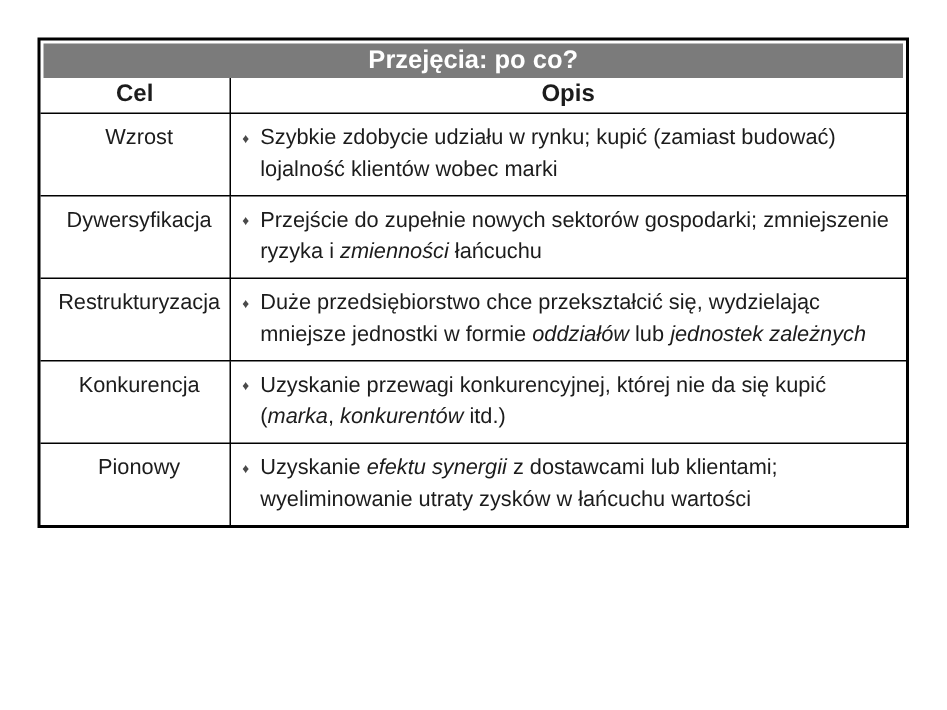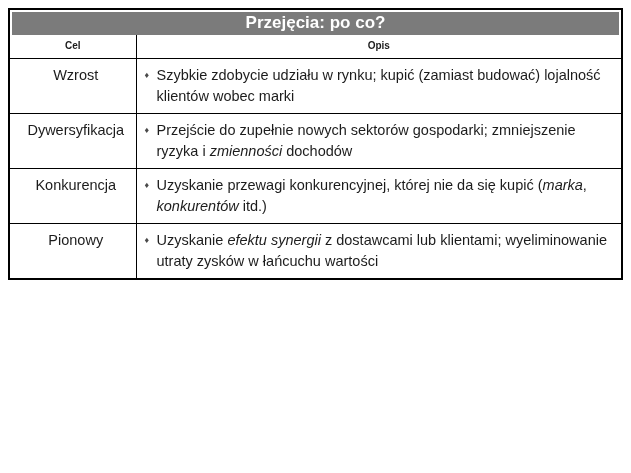--- a/index.html
+++ b/index.html
@@ -14,21 +14,21 @@
   html, body { margin: 0; padding: 0; }
   body {
     font-family: "Liberation Sans", sans-serif;
     background: #ffffff;
     color: var(--text);
   }
   .page {
     width: 631px;
     height: 398px;
     background: var(--bg);
-    padding: 8px;
+    padding: 25px;
     overflow: hidden;
   }
   .frame {
     border: 2px solid var(--border);
     background: var(--bg);
   }
   .title-wrap { padding: 2px 2px 0 2px; }
   .title-bar {
     background: var(--title-bg);
     color: var(--title-text);
@@ -46,21 +46,21 @@
   col.col-cel { width: 126px; }
   th, td {
     border: 1px solid var(--border);
     vertical-align: top;
   }
   th:first-child, td:first-child { border-left: none; }
   th:last-child, td:last-child { border-right: none; }
   thead th { border-top: none; }
   tbody tr:last-child td { border-bottom: none; }
   thead th {
-    font-size: 10px;
+    font-size: 16px;
     font-weight: bold;
     text-align: center;
     padding: 2px 0 3px 0;
     line-height: 18px;
   }
   td.cel {
     font-size: 14.5px;
     line-height: 21px;
     padding: 6px 4px 6px 10px;
     text-align: center;
@@ -110,21 +110,30 @@
                 <span class="bullet">♦</span>
                 <span class="opis-text"><span>Szybkie zdobycie udziału w rynku; kupić (zamiast budować) lojalność klientów wobec marki</span></span>
               </div>
             </td>
           </tr>
           <tr>
             <td class="cel">Dywersyfikacja</td>
             <td class="opis">
               <div class="opis-item">
                 <span class="bullet">♦</span>
-                <span class="opis-text"><span>Przejście do zupełnie nowych sektorów gospodarki; zmniejszenie ryzyka i </span><i>zmienności</i><span> dochodów</span></span>
+                <span class="opis-text"><span>Przejście do zupełnie nowych sektorów gospodarki; zmniejszenie ryzyka i </span><i>zmienności</i><span> łańcuchu</span></span>
+              </div>
+            </td>
+          </tr>
+          <tr>
+            <td class="cel">Restrukturyzacja</td>
+            <td class="opis">
+              <div class="opis-item">
+                <span class="bullet">♦</span>
+                <span class="opis-text"><span>Duże przedsiębiorstwo chce przekształcić się, wydzielając mniejsze jednostki w formie </span><i>oddziałów</i><span> lub </span><i>jednostek zależnych</i></span>
               </div>
             </td>
           </tr>
           <tr>
             <td class="cel">Konkurencja</td>
             <td class="opis">
               <div class="opis-item">
                 <span class="bullet">♦</span>
                 <span class="opis-text"><span>Uzyskanie przewagi konkurencyjnej, której nie da się kupić (</span><i>marka</i><span>, </span><i>konkurentów</i><span> itd.)</span></span>
               </div>

